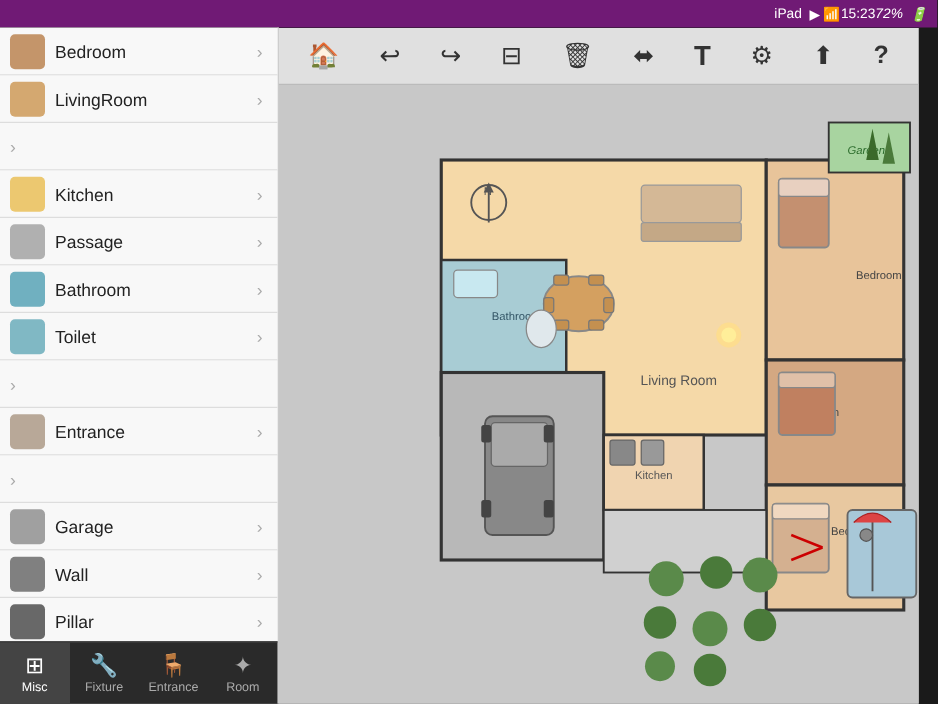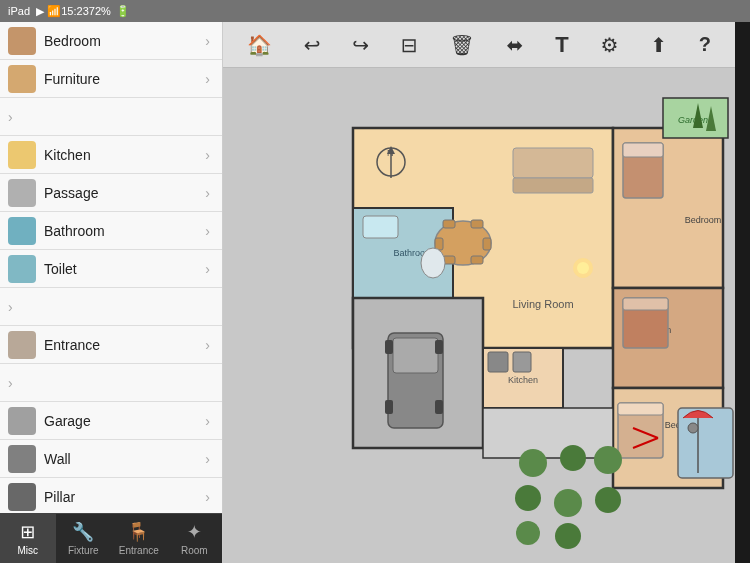--- a/index.html
+++ b/index.html
@@ -1,23 +1,23 @@
 <!DOCTYPE html>
 <html><head>
   <meta charset="utf-8">
   <style>
     * { margin: 0; padding: 0; box-sizing: border-box; }
     body { width: 750px; height: 563px; overflow: hidden; font-family: -apple-system, 'Helvetica Neue', Arial, sans-serif; background: #1a1a1a; }
 
     
     #status-bar {
-      width: 750px; height: 22px; background: #737373; display: flex; align-items: center; justify-content: flex-start; padding: 0 8px; color: #fff; font-size: 11px;
+      width: 750px; height: 22px; background: #701a75; display: flex; align-items: center; justify-content: flex-end; padding: 0 8px; color: #fff; font-size: 11px;
     }
     .status-left { display: flex; align-items: center; gap: 6px; }
-    .status-right { display: flex; align-items: center; gap: 6px; }
+    .status-right { display: flex; align-items: center; gap: 6px; font-style: italic; }
 
     
     #main { display: flex; width: 735px; height: 541px; }
 
     
     #sidebar { width: 238px; height: 541px; background: #f0f0f0; display: flex; flex-direction: column; border-right: 1px solid #ccc; }
     #room-list { flex: 1; overflow-y: auto; }
     .room-item {
       display: flex; align-items: center; justify-content: space-between;
       padding: 0 12px 0 8px; height: 38px; border-bottom: 1px solid #ddd;
@@ -75,21 +75,21 @@
         <div class="room-item">
       <div class="room-item-left">
         <div class="room-icon" style="background:#c4956a;"></div>
         <span class="room-label">Bedroom</span>
       </div>
       <span class="room-chevron">›</span>
     </div>
         <div class="room-item">
       <div class="room-item-left">
         <div class="room-icon" style="background:#d4a870;"></div>
-        <span class="room-label">Furniture</span>
+        <span class="room-label">LivingRoom</span>
       </div>
       <span class="room-chevron">›</span>
     </div>
         <div class="room-item">
       <span class="room-chevron">›</span>
     </div>
         <div class="room-item">
       <div class="room-item-left">
         <div class="room-icon" style="background:#ecc870;"></div>
         <span class="room-label">Kitchen</span>

